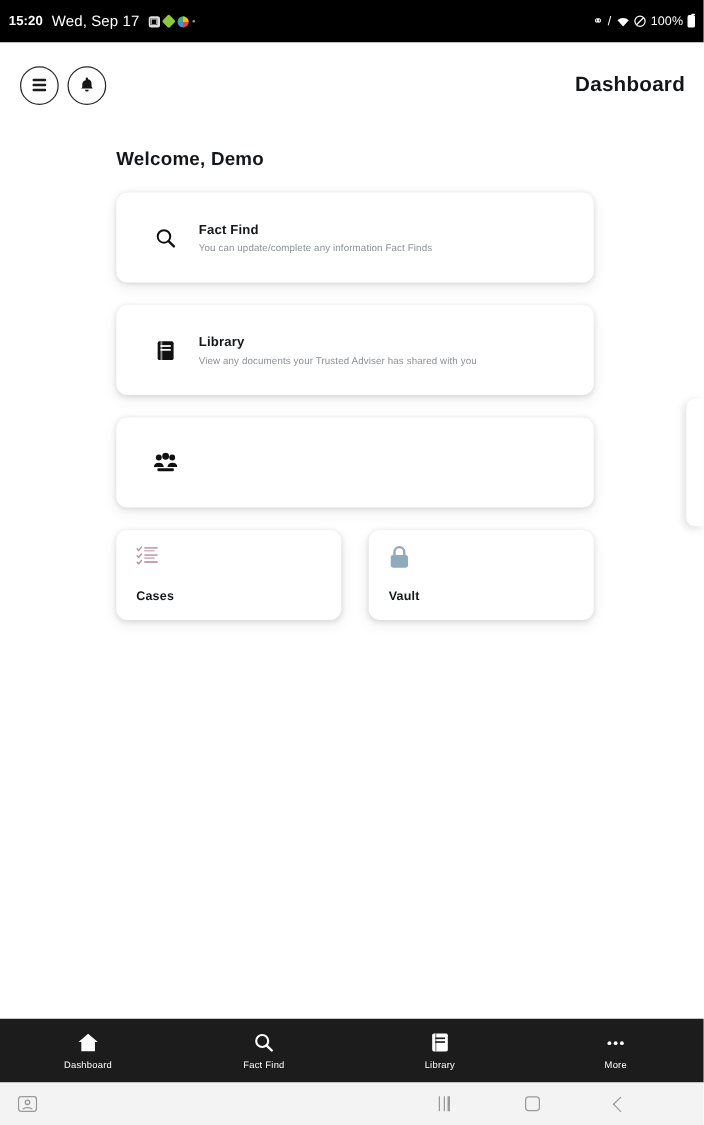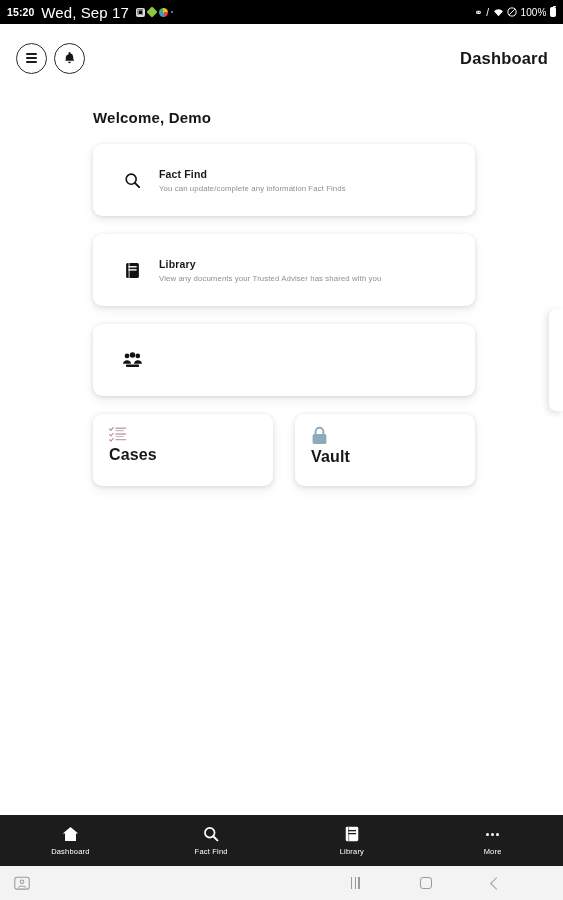--- a/index.html
+++ b/index.html
@@ -6,27 +6,27 @@
   html, body {
     width: 563px; height: 900px;
     font-family: "Liberation Sans", sans-serif;
     background: #ffffff;
     overflow: hidden;
   }
   #app { position: relative; width: 563px; height: 900px; background: #ffffff; }
 
   
   .statusbar {
-    height: 24px; background: #000; color: #fff;
+    height: 34px; background: #000; color: #fff;
     display: flex; align-items: center; justify-content: space-between;
     padding: 0 7px; font-size: 10.5px; letter-spacing: .1px;
   }
   .sb-left { display: flex; align-items: center; gap: 7px; }
   .sb-time { font-weight: 700; font-size: 10.5px; }
-  .sb-date { font-size: 15px; }
+  .sb-date { font-size: 12px; }
   .sb-icons { display: flex; align-items: center; gap: 3px; }
   .sb-sq {
     width: 9px; height: 9px; border-radius: 2px; background: #ddd;
     display: inline-flex; align-items: center; justify-content: center;
     font-size: 7px; color: #000;
   }
   .sb-diamond {
     width: 8px; height: 8px; background: #8fc73e;
     transform: rotate(45deg); border-radius: 1.5px;
   }
@@ -94,22 +94,22 @@
     display: flex; gap: 22px; padding: 0 88px 0 93px; margin-top: 2px;
   }
   .tile {
     flex: 1; background: #fff; border-radius: 9px; height: 72px;
     box-shadow: 0 1px 4px rgba(30,30,40,.13), 0 4px 12px rgba(30,30,40,.07);
     padding: 12px 0 0 16px; display: flex; flex-direction: column;
     justify-content: space-between;
   }
   .tile-icon { height: 22px; }
   .tile-label {
-    font-size: 16px; font-weight: 700; color: #15181b;
-    letter-spacing: .15px; padding-bottom: 26px;
+    font-size: 10px; font-weight: 700; color: #15181b;
+    letter-spacing: .15px; padding-bottom: 13px;
   }
 
   
   .edge-panel {
     position: absolute; top: 200px; right: 0; width: 14px; height: 102px;
     background: #fff; border-radius: 7px 0 0 7px;
     box-shadow: -2px 2px 7px rgba(30,30,40,.14);
   }
 
   

